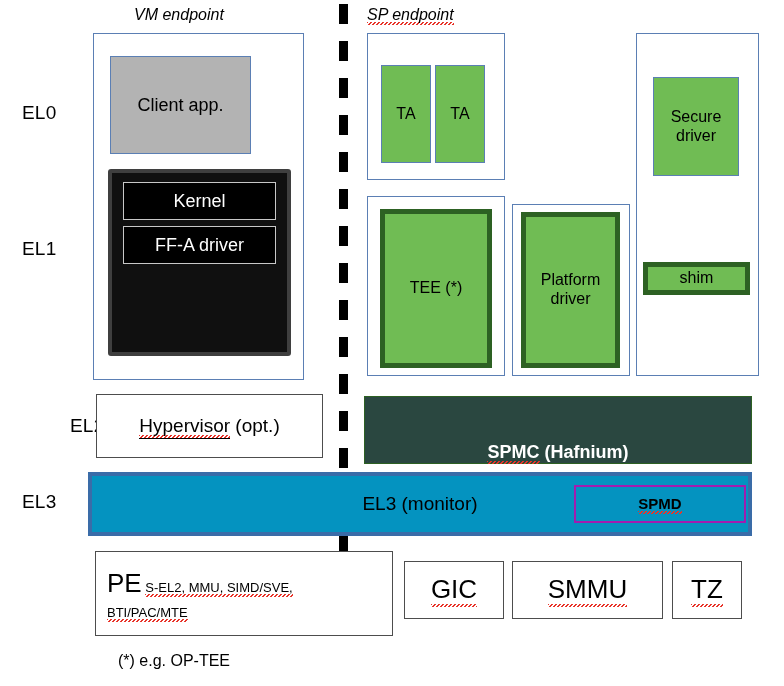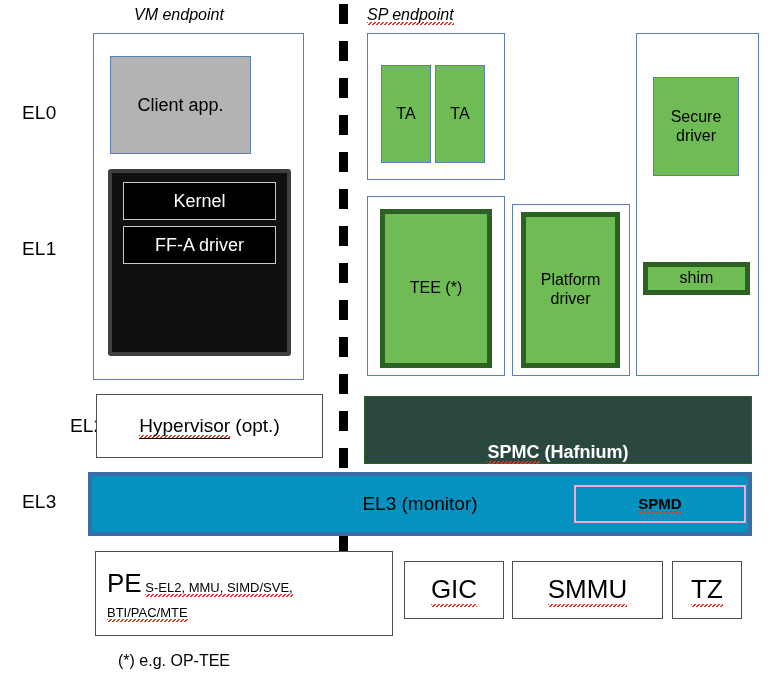--- a/index.html
+++ b/index.html
@@ -138,21 +138,21 @@
   .el3-bar {
     background: #0493c0;
     border: 4px solid #3a6ca8;
     display: flex;
     align-items: center;
     justify-content: center;
     font-size: 19px;
     color: #000;
   }
   .spmd-box {
-    border: 2px solid #f9a8d4;
+    border: 2px solid #a21caf;
     background: transparent;
     display: flex;
     align-items: center;
     justify-content: center;
     font-weight: bold;
     font-size: 15px;
     color: #000;
   }
 
   

